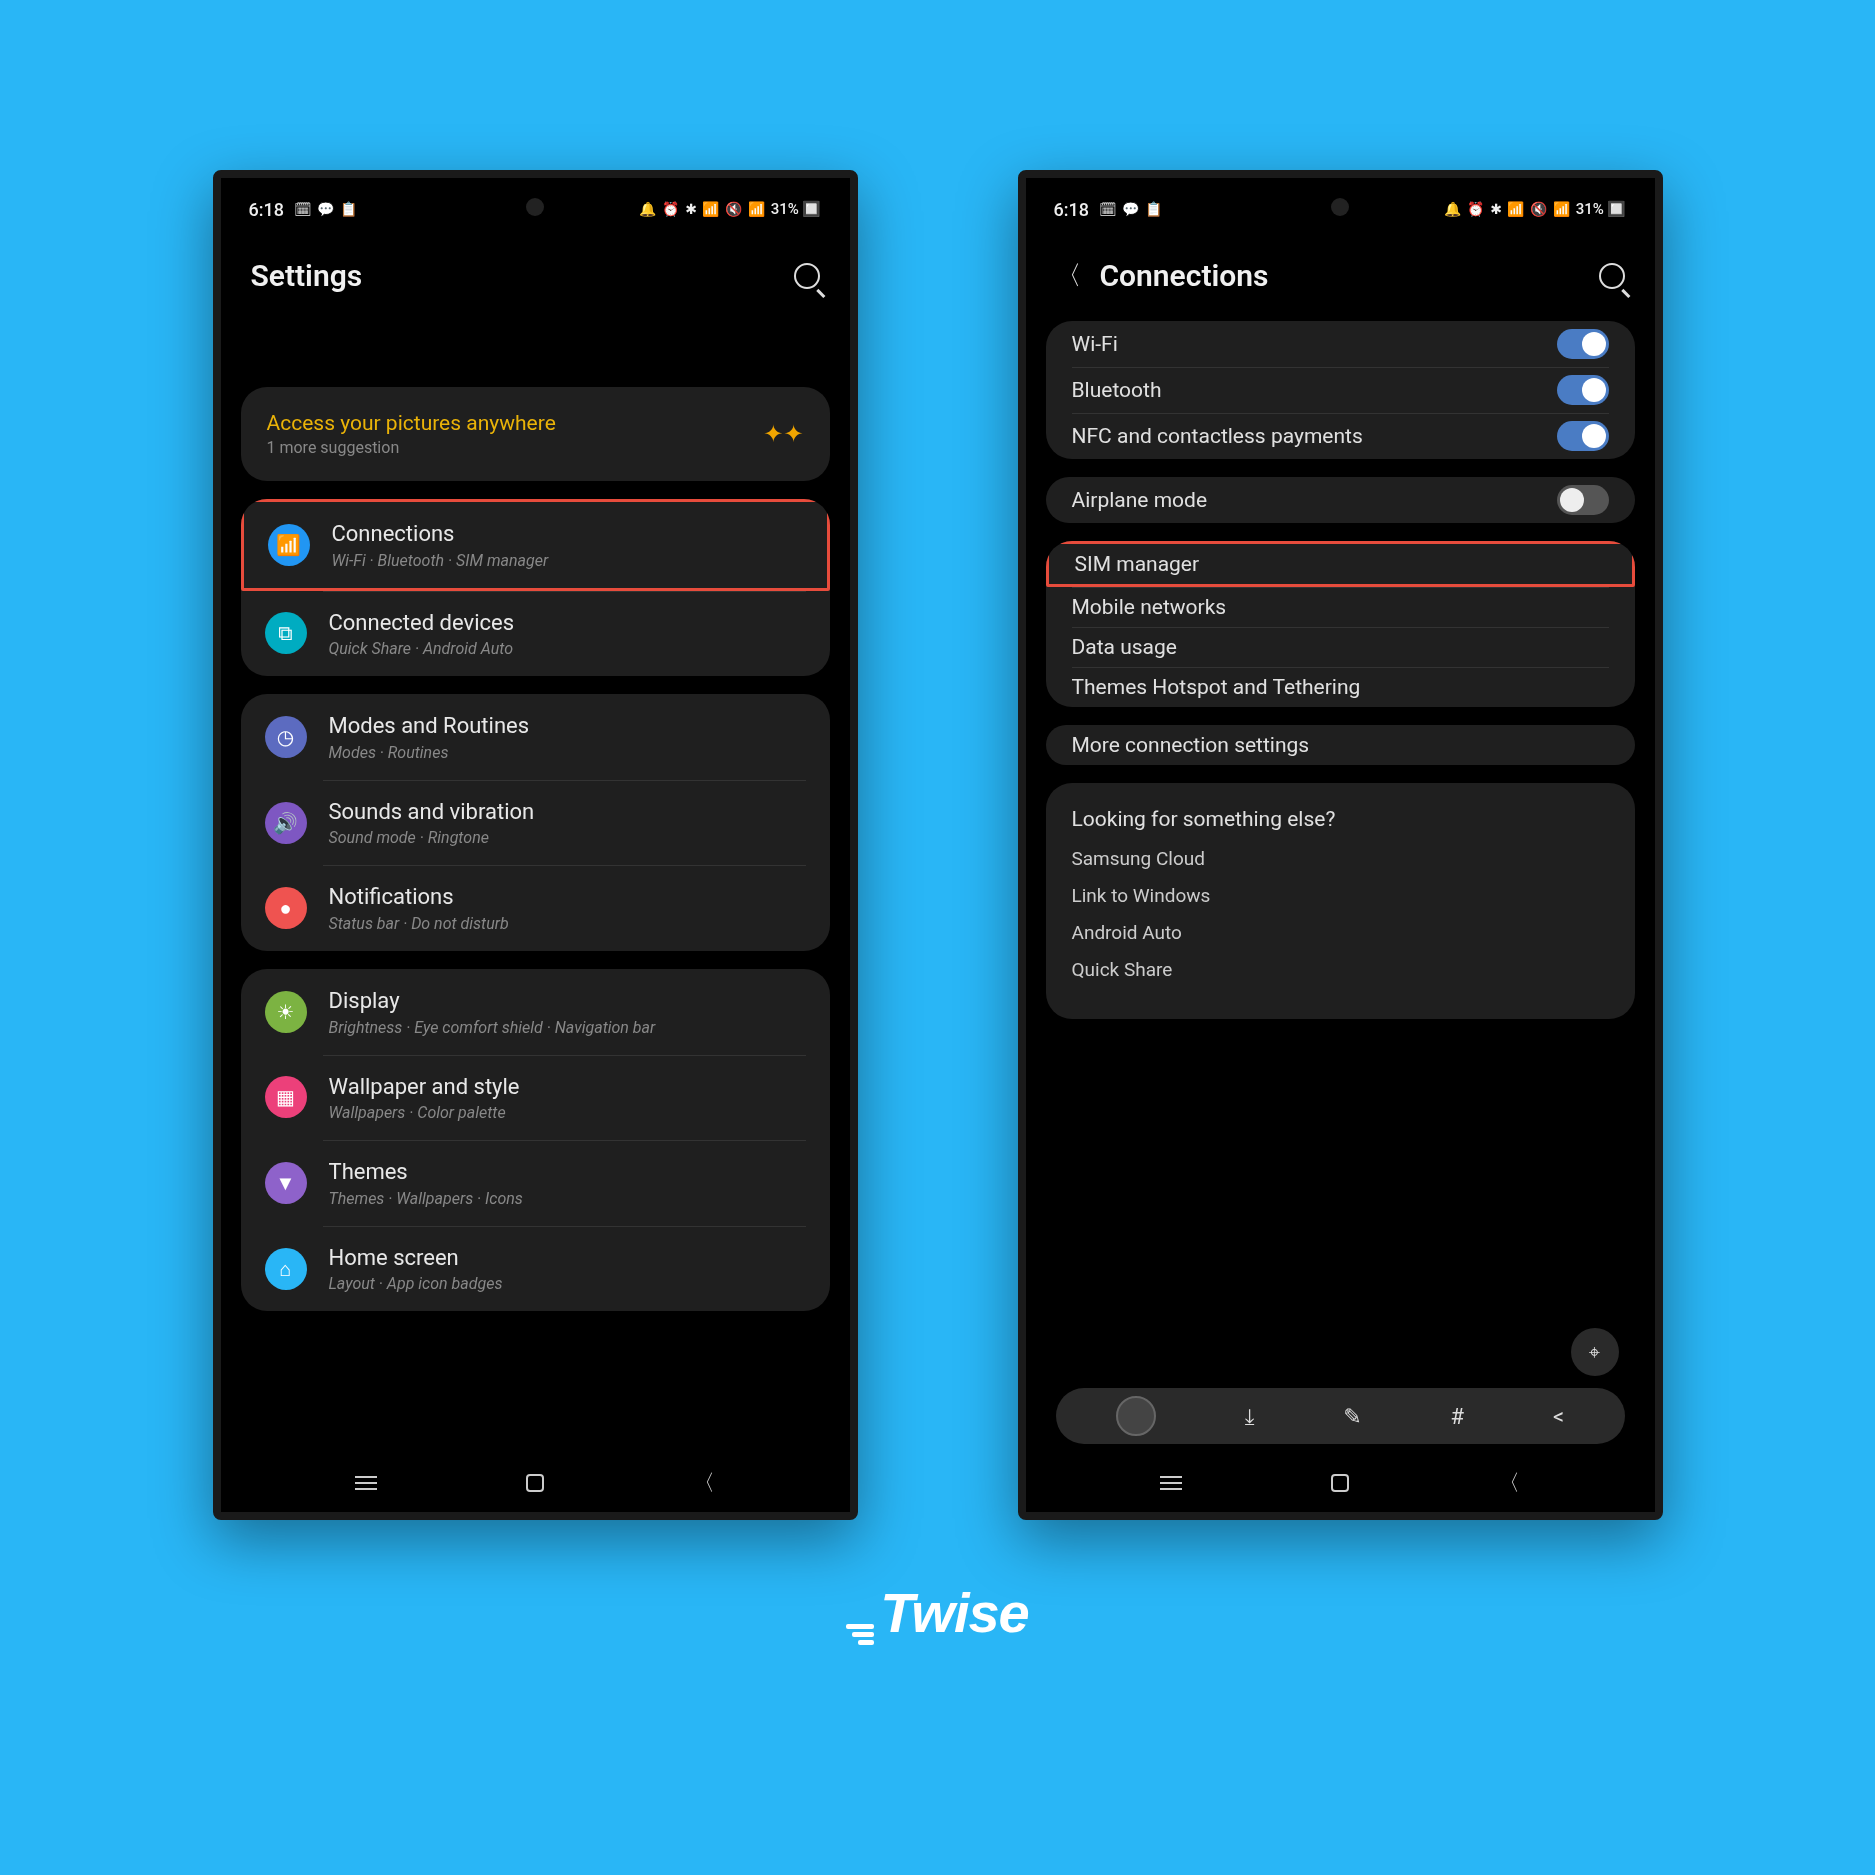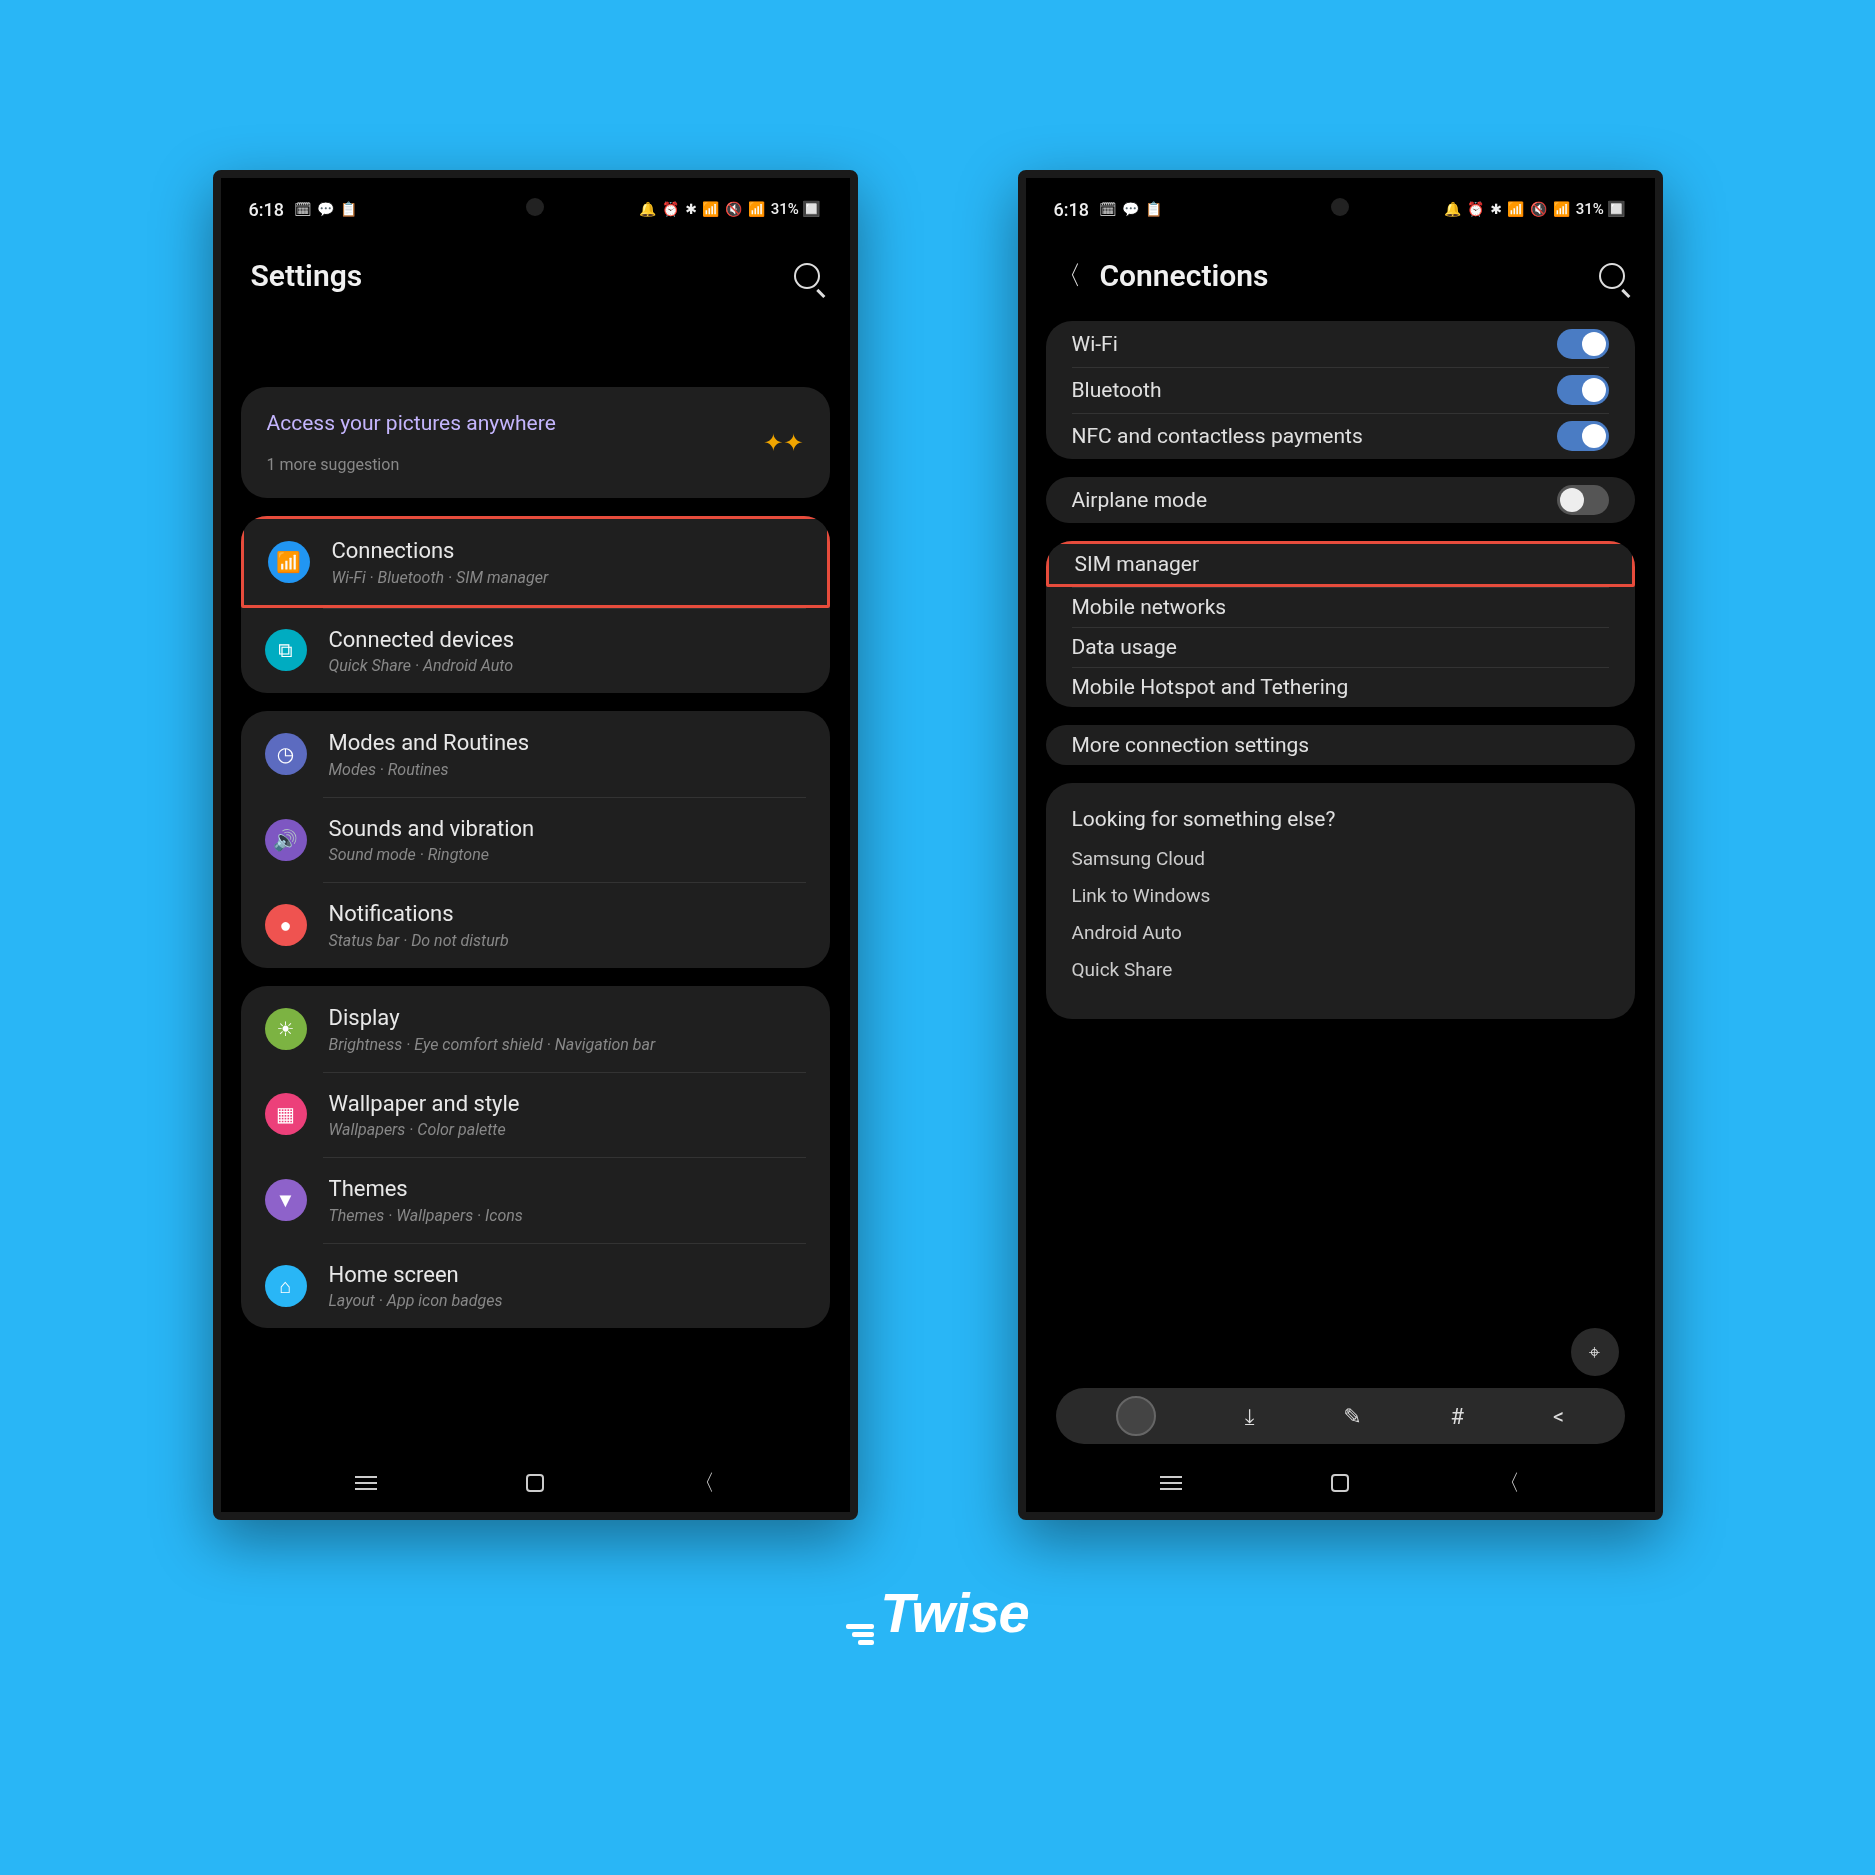--- a/index.html
+++ b/index.html
@@ -112,21 +112,21 @@
     margin-bottom: 18px;
     overflow: hidden;
   }
   .suggestion-card {
     padding: 24px 26px;
     display: flex;
     justify-content: space-between;
     align-items: center;
     margin-top: 72px;
   }
-  .sugg-title { font-size: 21px; color: #c4b5fd; margin-bottom: 20px; }
+  .sugg-title { font-size: 21px; color: #eab308; margin-bottom: 3px; }
   .sugg-sub { font-size: 16px; color: #888; }
   .sparkle { color: #f0a500; font-size: 24px; }
   .setting-item {
     display: flex;
     align-items: center;
     padding: 18px 24px;
     position: relative;
   }
   .setting-item + .setting-item::before {
     content: '';
@@ -474,21 +474,21 @@
             <div class="conn-item highlight">
               <div class="conn-item-title">SIM manager</div>
             </div>
             <div class="conn-item">
               <div class="conn-item-title">Mobile networks</div>
             </div>
             <div class="conn-item">
               <div class="conn-item-title">Data usage</div>
             </div>
             <div class="conn-item">
-              <div class="conn-item-title">Mobile Hotspot and Tethering</div>
+              <div class="conn-item-title">Themes Hotspot and Tethering</div>
             </div>
           </div>
           <div class="card">
             <div class="conn-item">
               <div class="conn-item-title">More connection settings</div>
             </div>
           </div>
         </div>
 
       <div class="card footer-card">

